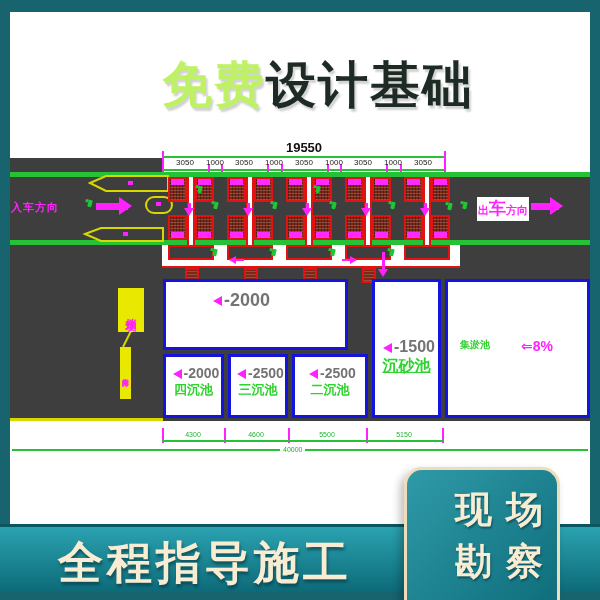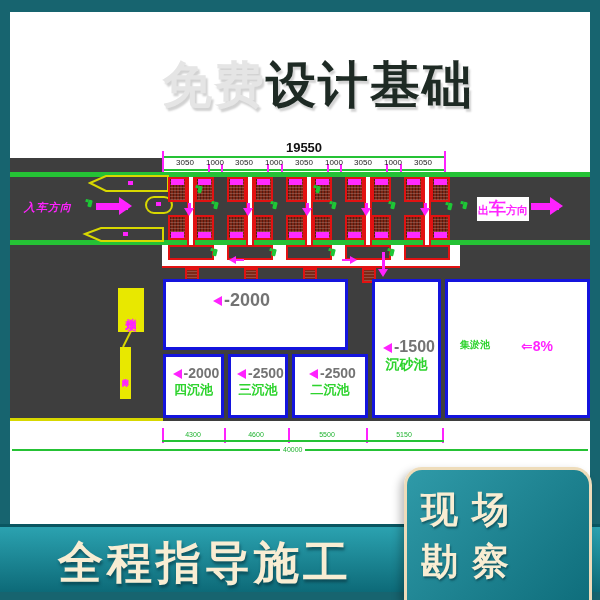--- a/index.html
+++ b/index.html
@@ -2,21 +2,21 @@
 <html><head>
 <meta charset="utf-8">
 <style>
   html,body{margin:0;padding:0;}
   .poster{position:relative;width:600px;height:600px;background:#17646f;overflow:hidden;
           font-family:"Liberation Sans","DejaVu Sans",sans-serif;}
   .panel{position:absolute;left:10px;top:12px;width:580px;height:512px;background:#ffffff;}
   
   .header{position:absolute;left:0;top:52px;width:600px;text-align:center;font-size:50px;
           font-weight:900;color:#1e2a24;letter-spacing:2px;text-shadow:2px 3px 2px rgba(0,0,0,0.18);}
-  .header .hl{color:#e5e5e5;margin-left:36px;}
+  .header .hl{color:#bef264;margin-left:36px;}
   
   .abs{position:absolute;}
   .cadbg{position:absolute;left:10px;top:172px;width:580px;height:249px;background:#3e3e3e;}
   .cadbg-l{position:absolute;left:10px;top:158px;width:153px;height:16px;background:#3e3e3e;}
   .stripe{position:absolute;left:10px;width:580px;height:5px;background:#25c235;}
   .ylineb{position:absolute;left:10px;top:418px;width:153px;height:3px;background:#d8d800;}
   
   .dimline{position:absolute;height:2px;background:#25c235;}
   .dimtick{position:absolute;width:2px;background:#ff22ff;}
   .dimtot{position:absolute;left:162px;top:140px;width:284px;text-align:center;
@@ -68,24 +68,24 @@
            color:#ff22ff;font-weight:bold;font-size:11px;writing-mode:vertical-rl;text-orientation:upright;
            text-align:center;line-height:26px;letter-spacing:1px;}
   .callnote{position:absolute;left:120px;top:347px;width:11px;height:52px;background:#e8e800;
             color:#ff22ff;font-weight:bold;font-size:7px;writing-mode:vertical-rl;text-orientation:upright;
             text-align:center;line-height:11px;}
   
   .banner{position:absolute;left:0;top:524px;width:600px;height:68px;
           background:linear-gradient(#2ba2b0,#0d6a78);border-top:3px solid #0a5661;box-sizing:border-box;}
   .banner span{position:absolute;left:0;top:6px;width:410px;text-align:center;font-size:45px;font-weight:900;
           color:#f8edd3;letter-spacing:4px;text-shadow:1px 3px 3px rgba(8,56,66,.65);}
-  .badge{position:absolute;left:404px;top:467px;width:188px;height:133px;box-sizing:border-box;
+  .badge{position:absolute;left:404px;top:467px;width:156px;height:133px;box-sizing:border-box;
          background:linear-gradient(135deg,#2f9aa8,#0f6e7c);border:3px solid #eedcba;border-bottom:none;
          border-radius:18px 18px 0 0;box-shadow:-4px 4px 8px rgba(0,0,0,.25);
-         text-align:left;padding-top:14px;}
+         text-align:right;padding-top:14px;}
   .badge div{font-size:37px;font-weight:900;color:#f8edd3;letter-spacing:14px;padding-left:14px;
          line-height:52px;text-shadow:1px 2px 2px rgba(8,56,66,.6);}
 </style>
 </head>
 <body>
 
 <div class="poster">
   <div class="panel"></div>
 
   <div class="header">
@@ -126,21 +126,21 @@
     <svg class="abs" style="left:10px;top:158px;" width="580" height="263" viewBox="0 0 580 263">
       <polygon points="80,25 96,18 158,18 158,33 96,33" fill="none" stroke="#d8d800" stroke-width="2"></polygon>
       <polygon points="75,76 91,70 153,70 153,83 91,83" fill="none" stroke="#d8d800" stroke-width="2"></polygon>
       <rect x="136" y="39" width="26" height="16" rx="8" fill="none" stroke="#d8d800" stroke-width="2"></rect>
       <line x1="121" y1="173" x2="113" y2="189" stroke="#d8d800" stroke-width="2"></line>
       <rect x="118" y="23" width="5" height="4" fill="#ff22ff"></rect>
       <rect x="113" y="74" width="5" height="4" fill="#ff22ff"></rect>
       <rect x="146" y="44" width="5" height="4" fill="#ff22ff"></rect>
     </svg>
 
-    <div class="mgtext" style="left:24px;top:200px;font-style:italic;">入车方向</div>
+    <div class="mgtext" style="left:11px;top:200px;">入车方向</div>
     <div class="harrow" style="left:96px;top:203px;width:32px;"></div>
     <div class="exitbox"><span>出</span><span class="big">车</span><span>方向</span></div>
     <div class="harrow" style="left:531px;top:203px;width:28px;"></div>
 
     <div class="bay" style="left:168px;">
       <div class="sq tl">
           <i class="cap t"></i>
         </div>
       <div class="sq tr">
           <i class="cap t"></i>
@@ -258,21 +258,21 @@
     <div class="pool" style="left:228px;top:354px;width:60px;height:64px;padding-top:8px;text-align:center;">
       <div class="pdep" style="font-size:14px;"><i class="tri"></i><span>-2500</span></div>
       <div class="pname" style="font-size:13px;">三沉池</div>
     </div>
     <div class="pool" style="left:292px;top:354px;width:76px;height:64px;padding-top:8px;text-align:center;">
       <div class="pdep" style="font-size:14px;"><i class="tri"></i><span>-2500</span></div>
       <div class="pname" style="font-size:13px;">二沉池</div>
     </div>
     <div class="pool" style="left:372px;top:279px;width:69px;height:139px;padding-top:56px;text-align:center;">
       <div class="pdep" style="font-size:16px;"><i class="tri"></i><span>-1500</span></div>
-      <div class="pname" style="font-size:14px;">沉砂池</div>
+      <div class="pname" style="font-size:16px;text-decoration:underline;">沉砂池</div>
     </div>
     <div class="pool" style="left:445px;top:279px;width:145px;height:139px;padding:56px 0 0 12px;">
       <div class="pname" style="font-size:10px;">集淤池</div>
     </div>
     <div class="slope">⇐8%</div>
 
     <div class="callout">挡水埂</div>
     <div class="callnote">排水方向</div>
     <div class="ylineb"></div>
 

